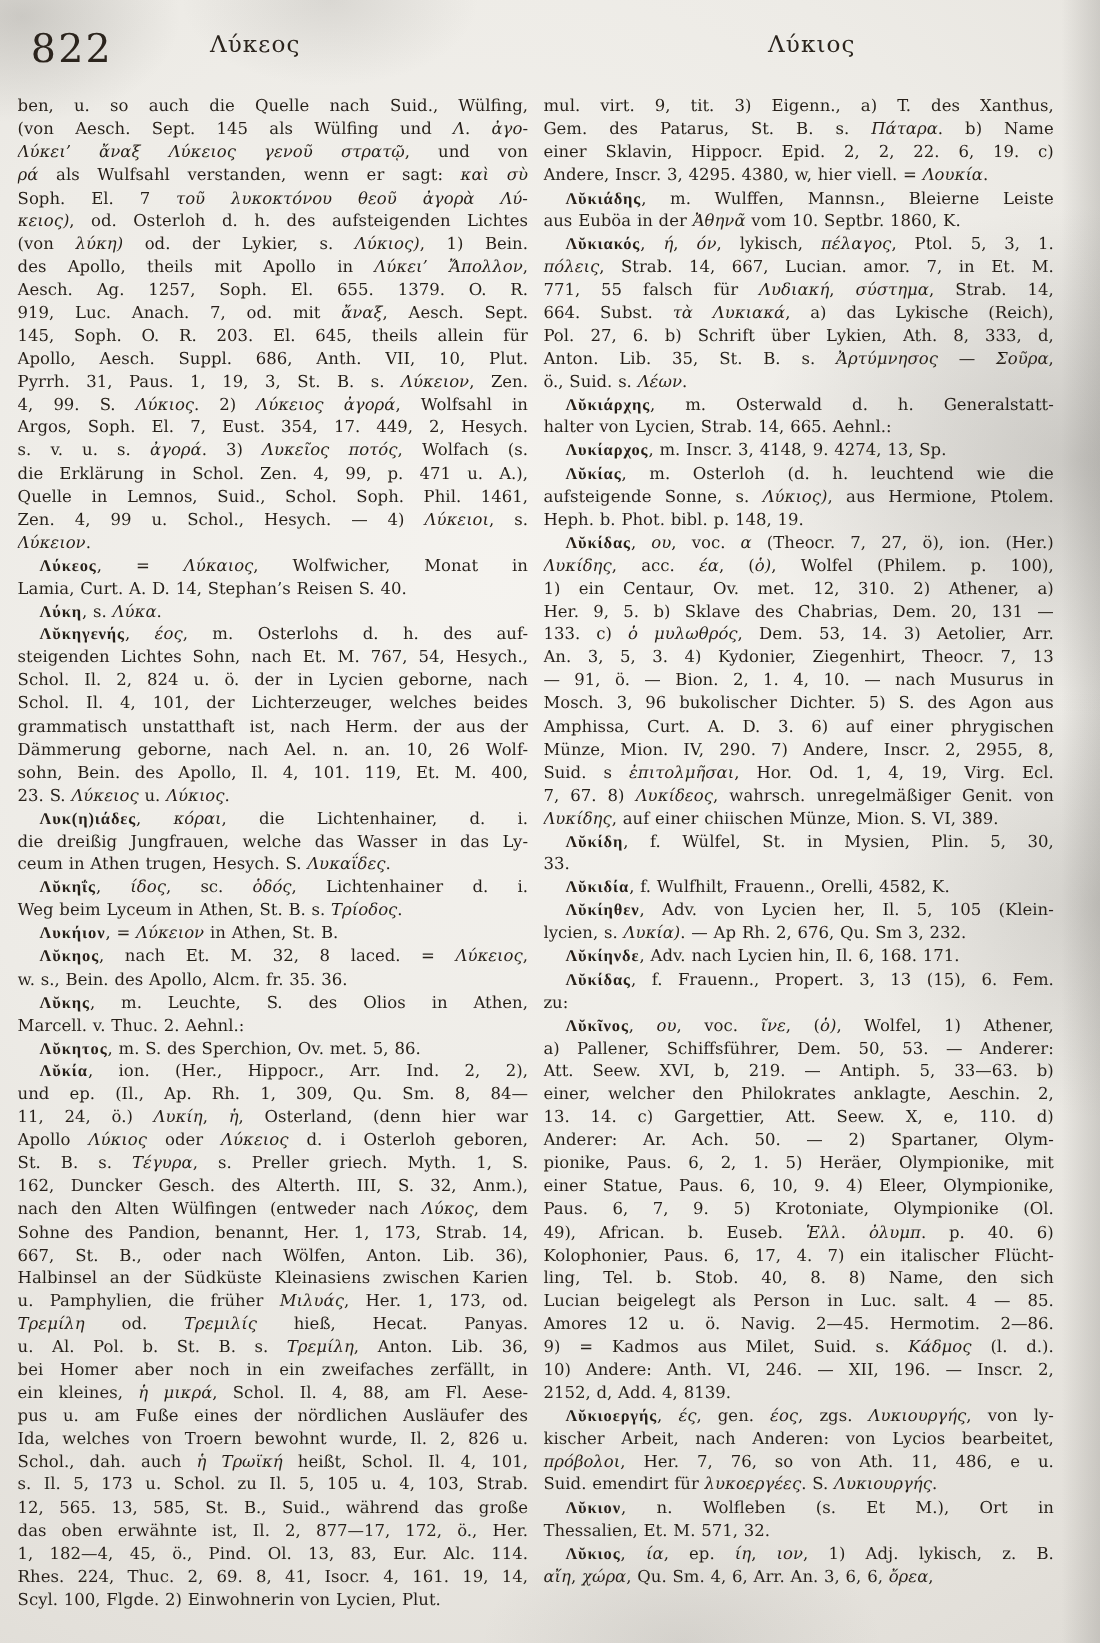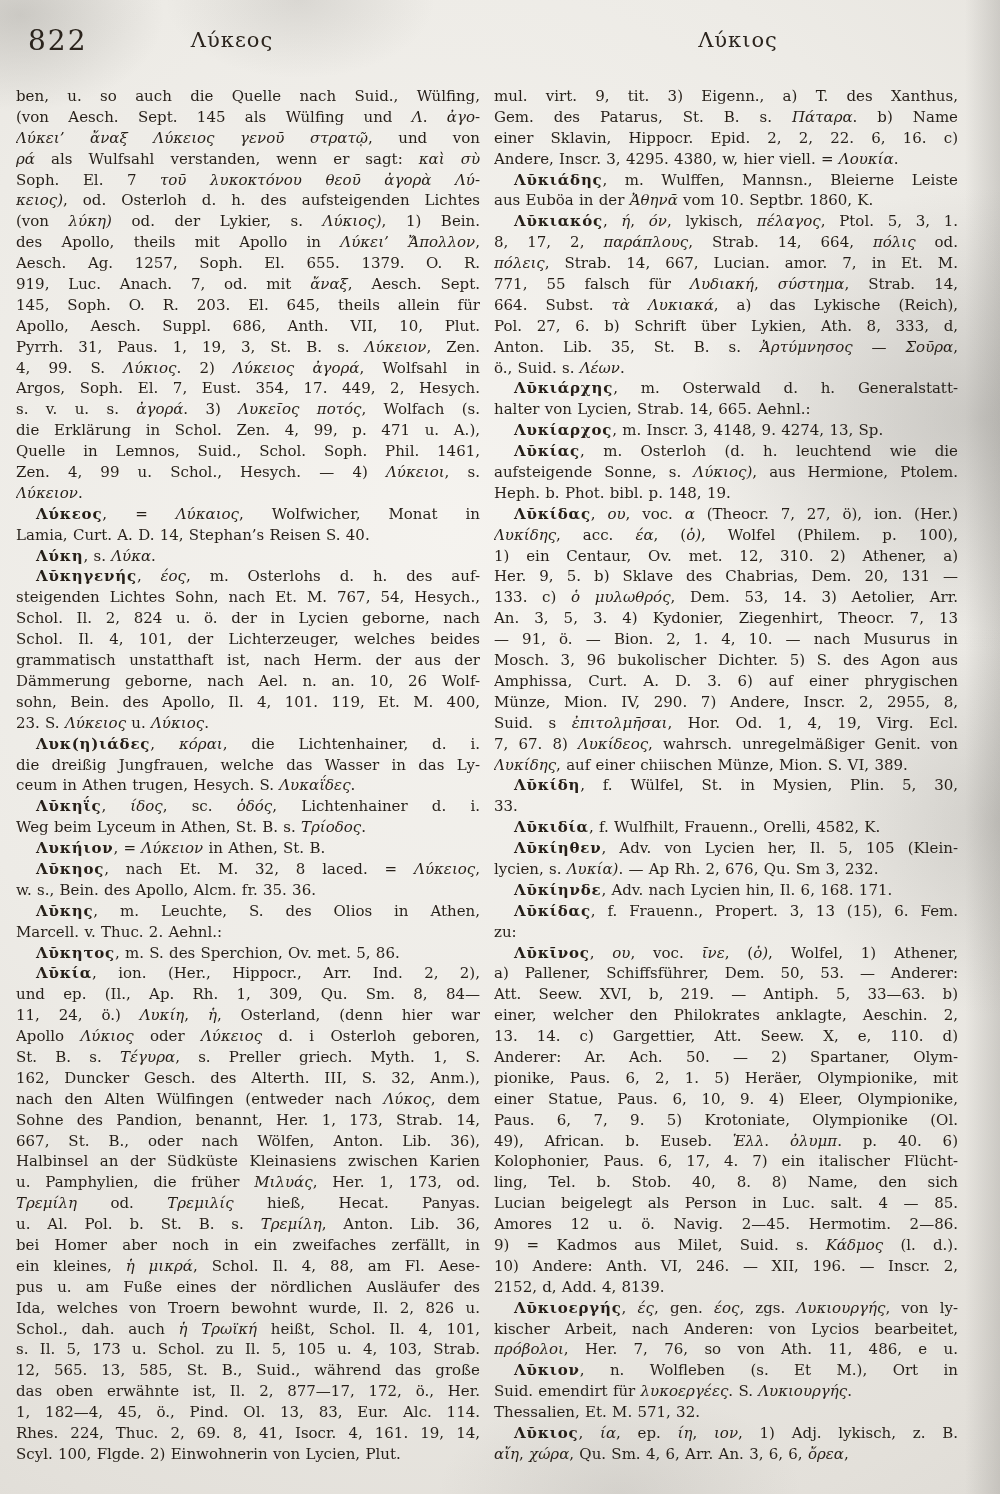--- a/index.html
+++ b/index.html
@@ -17,21 +17,21 @@
     content:"";position:absolute;inset:0;pointer-events:none;
     background:
       radial-gradient(42% 22% at 98% 28%, rgba(118,116,112,.30), transparent 70%),
       radial-gradient(30% 18% at 100% 55%, rgba(128,126,121,.26), transparent 72%),
       radial-gradient(26% 10% at 62% 100%, rgba(138,136,131,.18), transparent 70%),
       radial-gradient(20% 9% at 2% 1%, rgba(120,118,113,.28), transparent 72%),
       radial-gradient(18% 7% at 30% 0%, rgba(125,122,117,.18), transparent 75%),
       linear-gradient(to left, rgba(105,103,99,.22), transparent 3.5%);
   }
   .header{position:absolute;top:18px;left:0;width:1000px;height:50px;}
-  .page-number{position:absolute;left:28px;top:6px;font-size:28px;letter-spacing:2px;color:#2b241d;}
+  .page-number{position:absolute;left:28px;top:6px;font-size:36px;letter-spacing:2px;color:#2b241d;}
   .running-head{position:absolute;top:10px;width:200px;text-align:center;font-size:21px;letter-spacing:1px;color:#2b241d;}
   .rh-left{left:132px;}
   .rh-right{left:638px;}
   .columns{
     position:absolute;top:86px;left:16px;width:942px;
     display:flex;gap:14px;
   }
   .col{width:464px;}
   .line{
     font-size:15px;
@@ -39,21 +39,21 @@
     height:20.9px;
     overflow:hidden;
     text-align:justify;
     text-align-last:justify;
     word-spacing:.5px;
     color:#261f18;
   }
   .line.endline{text-align-last:left;}
   .line.indent{text-indent:20px;}
   .gr{font-style:italic;}
-  .hw{font-style:normal;font-weight:700;letter-spacing:.8px;}
+  .hw{font-style:normal;font-weight:700;letter-spacing:.8px;font-family:Liberation Serif, serif;}
 </style>
 </head>
 <body>
 
 <div class="page">
   <div class="header">
     <div class="page-number">822</div>
     <div class="running-head rh-left">Λύκεος</div>
     <div class="running-head rh-right">Λύκιος</div>
   </div>
@@ -122,26 +122,25 @@
         <div class="line">s. Il. 5, 173 u. Schol. zu Il. 5, 105 u. 4, 103, Strab.</div>
         <div class="line">12, 565. 13, 585, St. B., Suid., während das große</div>
         <div class="line">das oben erwähnte ist, Il. 2, 877—17, 172, ö., Her.</div>
         <div class="line">1, 182—4, 45, ö., Pind. Ol. 13, 83, Eur. Alc. 114.</div>
         <div class="line">Rhes. 224, Thuc. 2, 69. 8, 41, Isocr. 4, 161. 19, 14,</div>
         <div class="line endline">Scyl. 100, Flgde. 2) Einwohnerin von Lycien, Plut.</div>
       </div>
     <div class="col" id="col-right">
         <div class="line">mul. virt. 9, tit. 3) Eigenn., a) T. des Xanthus,</div>
         <div class="line">Gem. des Patarus, St. B. s. <span class="gr">Πάταρα</span>. b) Name</div>
-        <div class="line">einer Sklavin, Hippocr. Epid. 2, 2, 22. 6, 16. c)</div>
+        <div class="line">einer Sklavin, Hippocr. Epid. 2, 2, 22. 6, 19. c)</div>
         <div class="line endline">Andere, Inscr. 3, 4295. 4380, w, hier viell. = <span class="gr">Λουκία</span>.</div>
         <div class="line indent"><span class="gr hw">Λῠκιάδης</span>, m. Wulffen, Mannsn., Bleierne Leiste</div>
         <div class="line endline">aus Euböa in der <span class="gr">Ἀθηνᾶ</span> vom 10. Septbr. 1860, K.</div>
         <div class="line indent"><span class="gr hw">Λῠκιακός</span>, <span class="gr">ή</span>, <span class="gr">όν</span>, lykisch, <span class="gr">πέλαγος</span>, Ptol. 5, 3, 1.</div>
-        <div class="line">8, 17, 2, <span class="gr">παράπλους</span>, Strab. 14, 664, <span class="gr">πόλις</span> od.</div>
         <div class="line"><span class="gr">πόλεις</span>, Strab. 14, 667, Lucian. amor. 7, in Et. M.</div>
         <div class="line">771, 55 falsch für <span class="gr">Λυδιακή</span>, <span class="gr">σύστημα</span>, Strab. 14,</div>
         <div class="line">664. Subst. <span class="gr">τὰ</span> <span class="gr">Λυκιακά</span>, a) das Lykische (Reich),</div>
         <div class="line">Pol. 27, 6. b) Schrift über Lykien, Ath. 8, 333, d,</div>
         <div class="line">Anton. Lib. 35, St. B. s. <span class="gr">Ἀρτύμνησος</span> — <span class="gr">Σοῦρα</span>,</div>
         <div class="line endline">ö., Suid. s. <span class="gr">Λέων</span>.</div>
         <div class="line indent"><span class="gr hw">Λῠκιάρχης</span>, m. Osterwald d. h. Generalstatt-</div>
         <div class="line endline">halter von Lycien, Strab. 14, 665. Aehnl.:</div>
         <div class="line indent endline"><span class="gr hw">Λυκίαρχος</span>, m. Inscr. 3, 4148, 9. 4274, 13, Sp.</div>
         <div class="line indent"><span class="gr hw">Λῠκίας</span>, m. Osterloh (d. h. leuchtend wie die</div>
@@ -181,20 +180,20 @@
         <div class="line">Kolophonier, Paus. 6, 17, 4. 7) ein italischer Flücht-</div>
         <div class="line">ling, Tel. b. Stob. 40, 8. 8) Name, den sich</div>
         <div class="line">Lucian beigelegt als Person in Luc. salt. 4 — 85.</div>
         <div class="line">Amores 12 u. ö. Navig. 2—45. Hermotim. 2—86.</div>
         <div class="line">9) = Kadmos aus Milet, Suid. s. <span class="gr">Κάδμος</span> (l. d.).</div>
         <div class="line">10) Andere: Anth. VI, 246. — XII, 196. — Inscr. 2,</div>
         <div class="line endline">2152, d, Add. 4, 8139.</div>
         <div class="line indent"><span class="gr hw">Λῠκιοεργής</span>, <span class="gr">ές</span>, gen. <span class="gr">έος</span>, zgs. <span class="gr">Λυκιουργής</span>, von ly-</div>
         <div class="line">kischer Arbeit, nach Anderen: von Lycios bearbeitet,</div>
         <div class="line"><span class="gr">πρόβολοι</span>, Her. 7, 76, so von Ath. 11, 486, e u.</div>
+        <div class="line endline">Suid. emendirt für <span class="gr">λυκοεργέες</span>. S. <span class="gr">Λυκιουργής</span>.</div>
         <div class="line indent"><span class="gr hw">Λῠκιον</span>, n. Wolfleben (s. Et M.), Ort in</div>
-        <div class="line endline">Suid. emendirt für <span class="gr">λυκοεργέες</span>. S. <span class="gr">Λυκιουργής</span>.</div>
         <div class="line endline">Thessalien, Et. M. 571, 32.</div>
         <div class="line indent"><span class="gr hw">Λῠκιος</span>, <span class="gr">ία</span>, ep. <span class="gr">ίη</span>, <span class="gr">ιον</span>, 1) Adj. lykisch, z. B.</div>
         <div class="line endline"><span class="gr">αἴη</span>, <span class="gr">χώρα</span>, Qu. Sm. 4, 6, Arr. An. 3, 6, 6, <span class="gr">ὄρεα</span>,</div>
       </div>
   </div>
 </div>
 
 </body></html>

